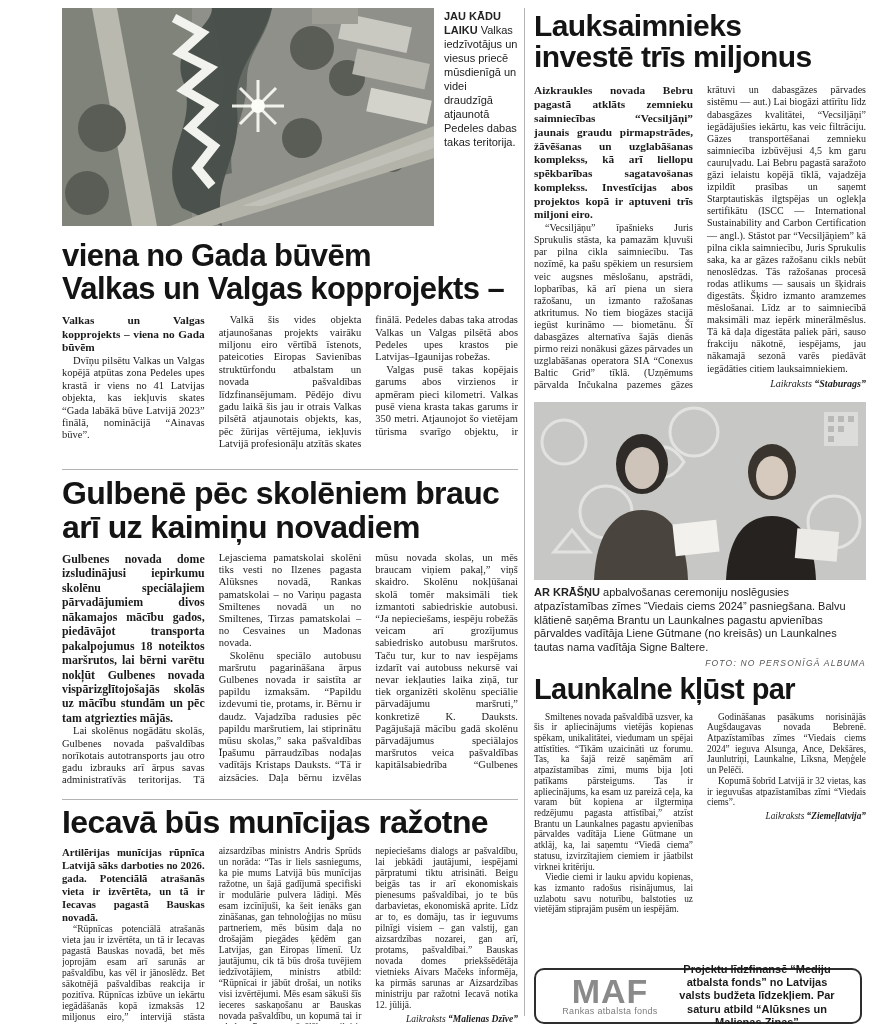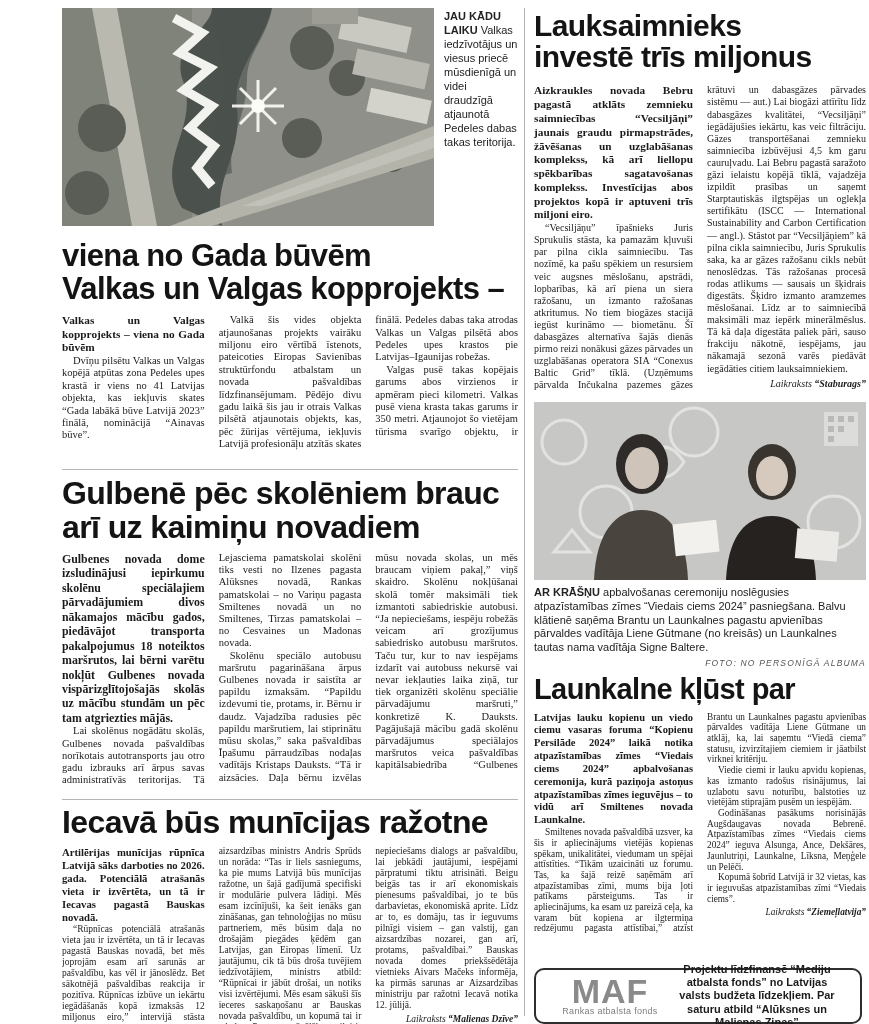--- a/index.html
+++ b/index.html
@@ -181,21 +181,20 @@
         <rect x="262" y="128" width="42" height="30" fill="#eceae6" transform="rotate(5 283 143)"></rect>
       </svg>
     </div>
     <p class="caption award-caption"><b>AR KRĀŠŅU</b> <span>apbalvošanas ceremoniju noslēgusies atpazīstamības zīmes “Viedais ciems 2024” pasniegšana. Balvu klātienē saņēma Brantu un Launkalnes pagastu apvienības pārvaldes vadītāja Liene Gūtmane (no kreisās) un Launkalnes tautas nama vadītāja Signe Baltere.</span></p>
     <p class="credit">FOTO: NO PERSONĪGĀ ALBUMA</p>
 
     <h1 class="launkalne-title">
       <span>Launkalne kļūst par</span>
     </h1>
     <div class="body launkalne-body">
-      <p class="lead">Latvijas lauku kopienu un viedo ciemu vasaras foruma “Kopienu Persilāde 2024” laikā notika atpazīstamības zīmes “Viedais ciems 2024” apbalvošanas ceremonija, kurā paziņoja astoņus atpazīstamības zīmes ieguvējus – to vidū arī Smiltenes novada Launkalne.</p>
       <p>Smiltenes novada pašvaldībā uzsver, ka šis ir apliecinājums vietējās kopienas spēkam, unikalitātei, viedumam un spējai attīstīties. “Tikām uzaicināti uz forumu. Tas, ka šajā reizē saņēmām arī atpazīstamības zīmi, mums bija ļoti patīkams pārsteigums. Tas ir apliecinājums, ka esam uz pareizā ceļa, ka varam būt kopiena ar ilgtermiņa redzējumu pagasta attīstībai,” atzīst Brantu un Launkalnes pagastu apvienības pārvaldes vadītāja Liene Gūtmane un atklāj, ka, lai saņemtu “Viedā ciema” statusu, izvirzītajiem ciemiem ir jāatbilst virknei kritēriju.</p>
       <p>Viedie ciemi ir lauku apvidu kopienas, kas izmanto radošus risinājumus, lai uzlabotu savu noturību, balstoties uz vietējām stiprajām pusēm un iespējām.</p>
       <p>Godināšanas pasākums norisinājās Augšdaugavas novada Bebrenē. Atpazīstamības zīmes “Viedais ciems 2024” ieguva Alsunga, Ance, Dekšāres, Jaunlutriņi, Launkalne, Līksna, Meņģele un Pelēči.</p>
       <p>Kopumā šobrīd Latvijā ir 32 vietas, kas ir ieguvušas atpazīstamības zīmi “Viedais ciems”.</p>
       <p class="sig"><span>Laikraksts</span> <b>“Ziemeļlatvija”</b></p>
     </div>
 
     <div class="maf-box">
       <div class="maf-logo">
         <div class="maf-word">MAF</div>

